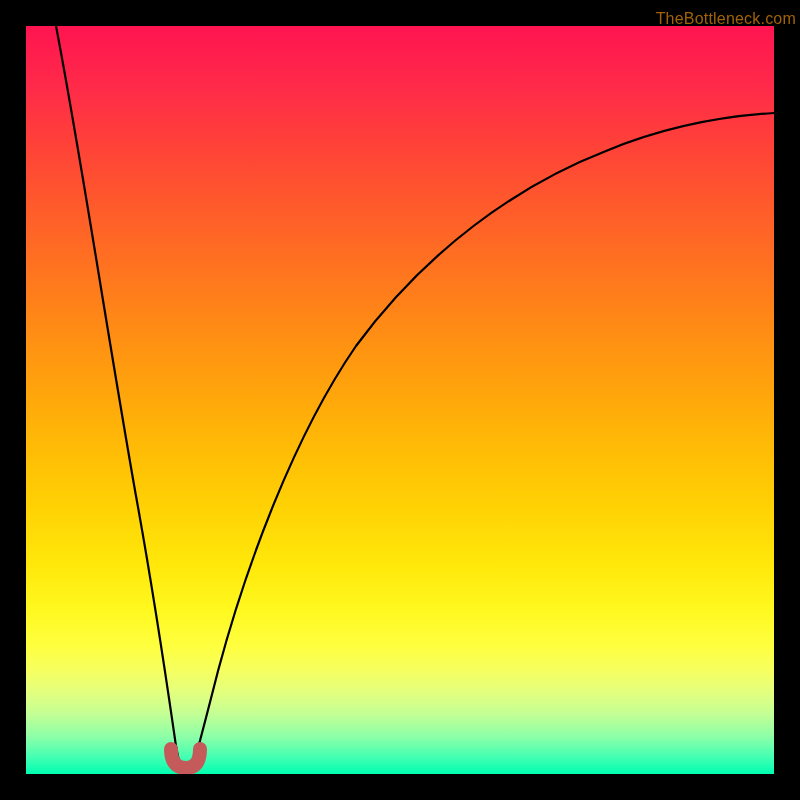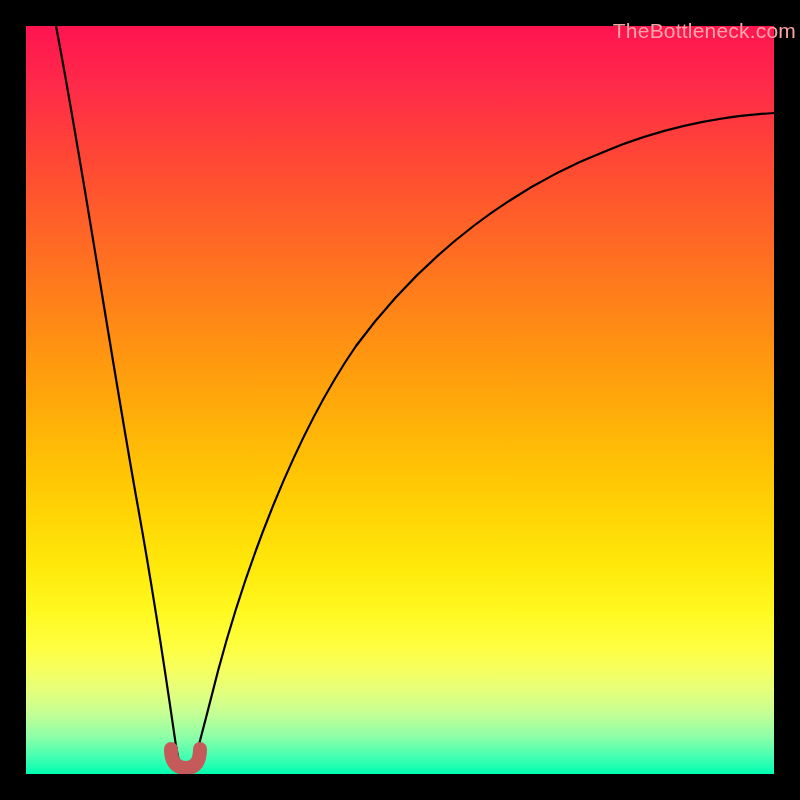--- a/index.html
+++ b/index.html
@@ -59,25 +59,25 @@
   }
   .marker {
     fill: none;
     stroke: #c45a5a;
     stroke-width: 14;
     stroke-linecap: round;
   }
   .watermark {
     position: absolute;
     right: 4px;
-    top: 19px;
+    top: 10px;
     font-family: Arial, Helvetica, sans-serif;
-    font-size: 21px;
+    font-size: 16px;
     font-weight: 500;
-    color: #fca5a5;
+    color: #a16207;
     letter-spacing: 0.2px;
     user-select: none;
   }
 </style>
 </head>
 <body>
 
 <div class="frame">
   <div class="gradient"></div>
   <svg class="curves" viewBox="0 0 748 748">

